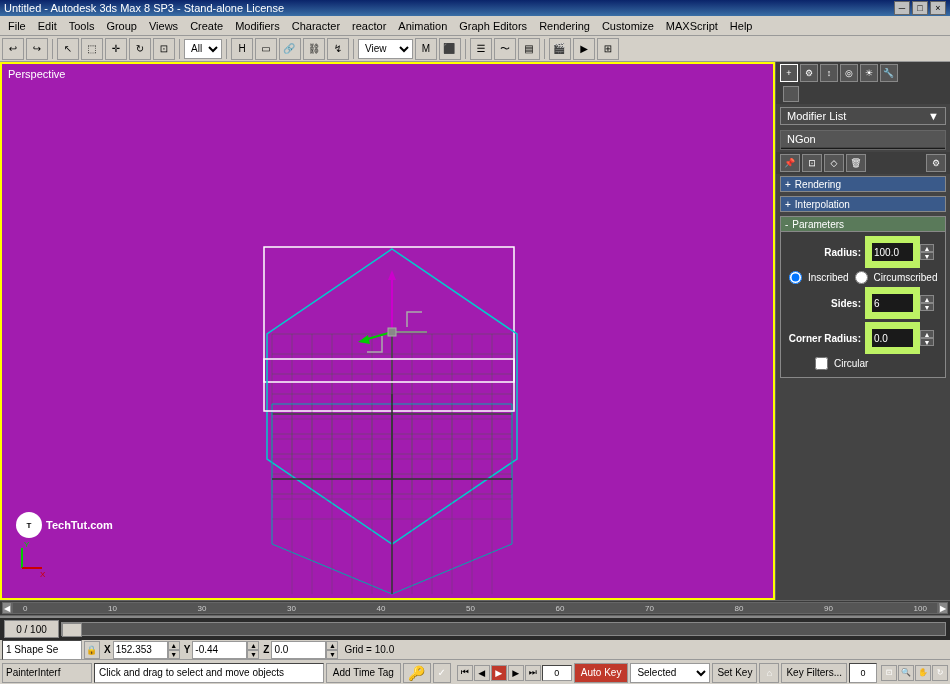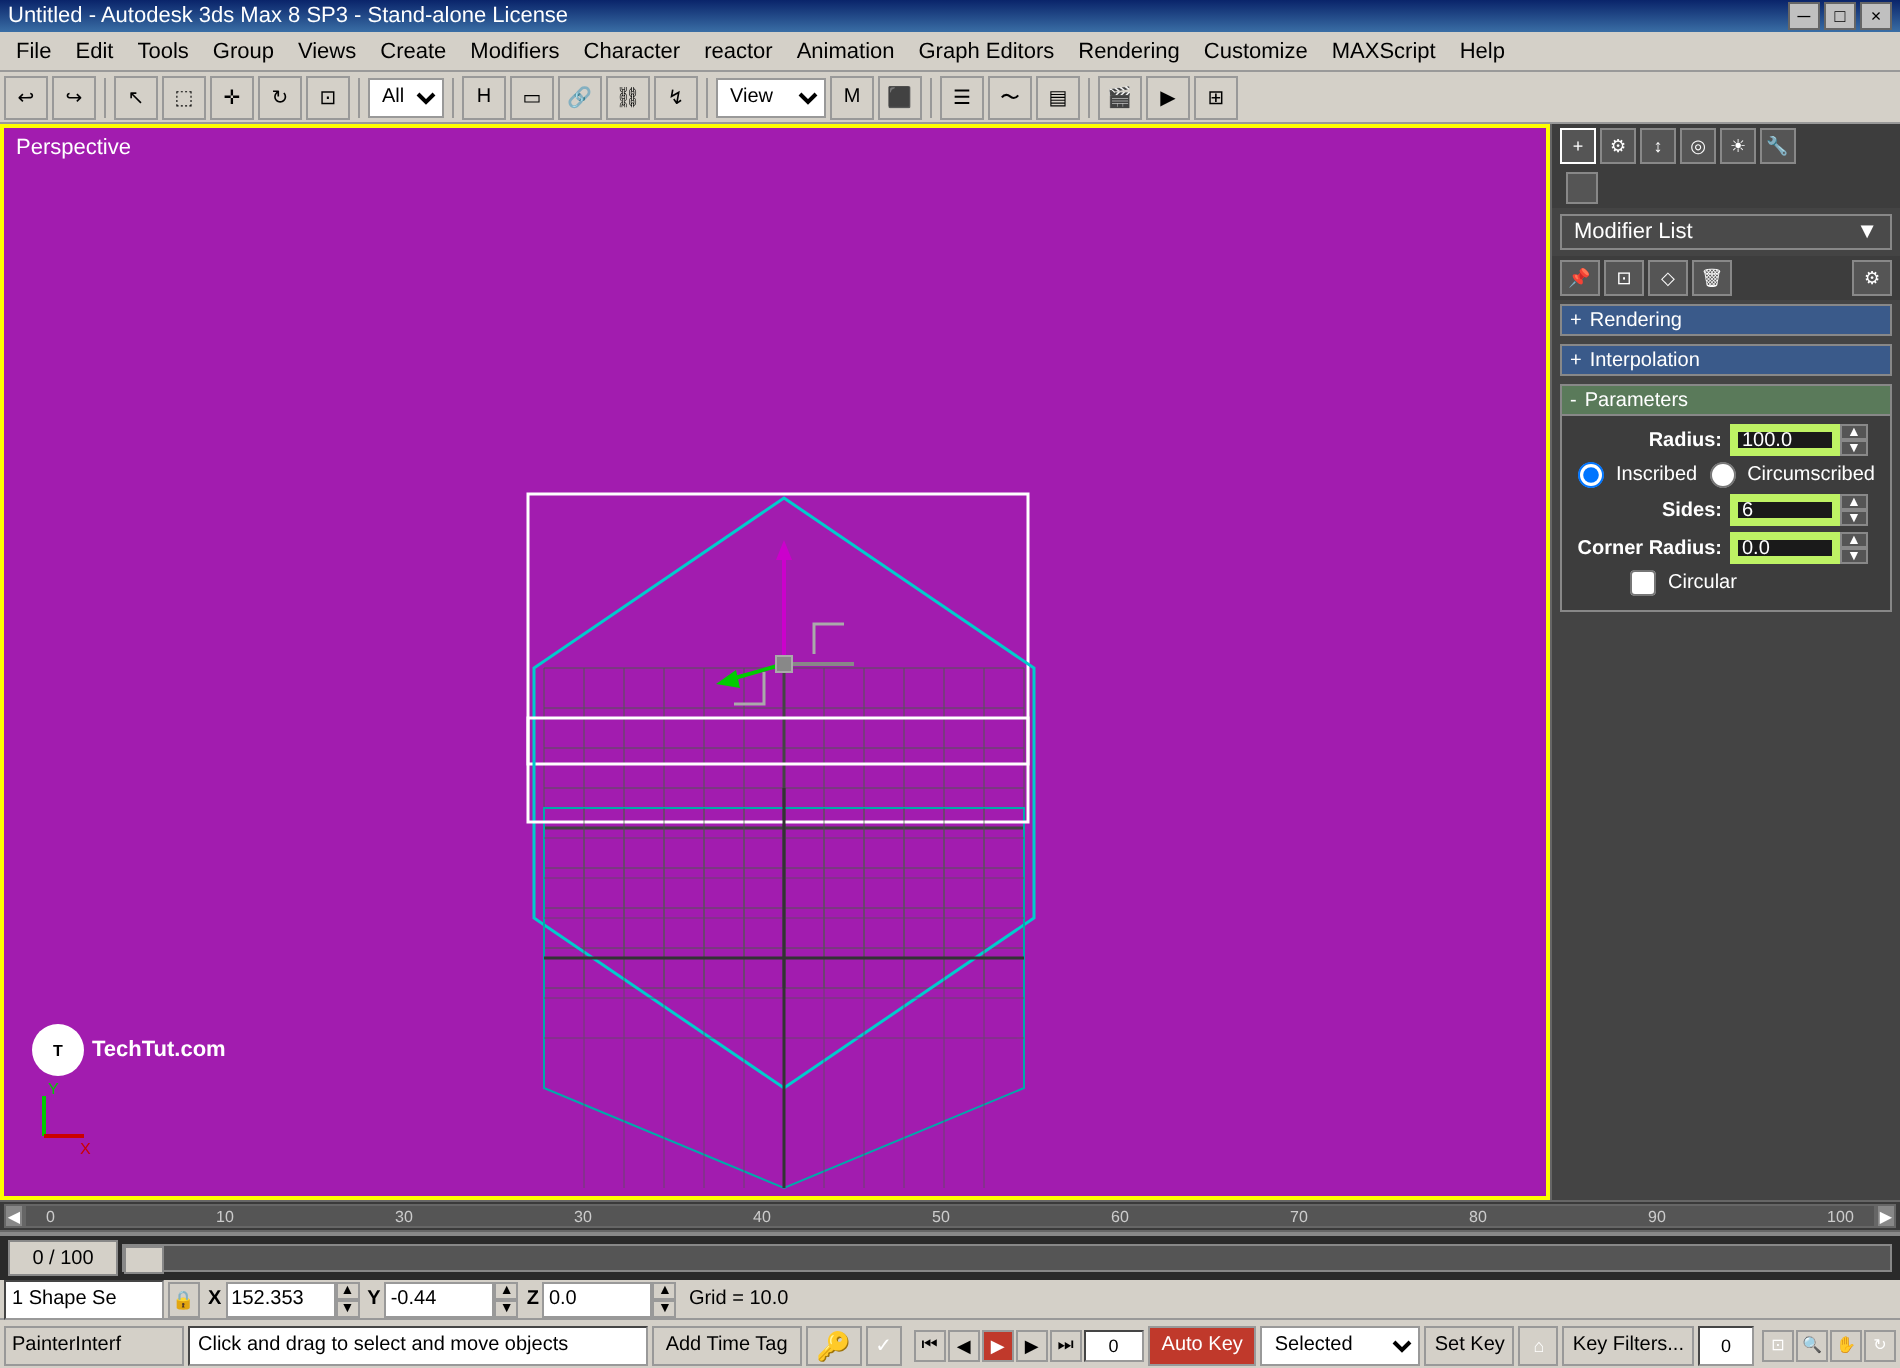--- a/index.html
+++ b/index.html
@@ -119,21 +119,21 @@
     }
     .rollout-header.blue { background: #3a5a8a; }
     .rollout-body {
       background: #3d3d3d; border: 1px solid #888; border-top: none; padding: 4px;
     }
     .param-row {
       display: flex; align-items: center; margin-bottom: 3px; font-size: 10px; color: #fff;
     }
     .param-label { flex: 0 0 80px; text-align: right; padding-right: 4px; font-weight: bold; }
     .param-input {
-      width: 55px; height: 16px; background: #1a1a1a; border: 4px solid #bef264; color: #fff;
+      width: 55px; height: 32px; background: #1a1a1a; border: 7px solid #bef264; color: #fff;
       font-size: 10px; padding: 0 2px;
     }
     .param-spin { display: flex; flex-direction: column; }
     .spin-btn { width: 14px; height: 8px; background: #555; border: 1px solid #888; cursor: pointer; font-size: 7px; display: flex; align-items: center; justify-content: center; color: #fff; }
     .radio-row { display: flex; align-items: center; gap: 6px; margin-bottom: 3px; font-size: 10px; }
     .radio-label { font-size: 10px; }
     .status-field {
       height: 20px; background: #fff; border: 1px inset #999; font-size: 10px; padding: 0 3px;
       display: flex; align-items: center; color: #000;
     }
@@ -407,20 +407,23 @@
 
     <div id="obj-name-row">
       <div id="obj-color-box" style="width:16px;height:16px;background:#555;border:1px solid #888;margin-left:3px;cursor:pointer;"></div>
     </div>
 
     <div id="modifier-list-btn">
       <span>Modifier List</span>
       <span style="margin-left:auto;">▼</span>
     </div>
 
+    <div id="modifier-stack">
+      <div class="stack-item">NGon</div>
+    </div>
 
     <div style="display:flex;gap:2px;padding:2px 4px;background:#3d3d3d;">
       <div style="width:20px;height:18px;background:#555;border:1px solid #888;display:flex;align-items:center;justify-content:center;cursor:pointer;font-size:9px;">📌</div>
       <div style="width:20px;height:18px;background:#555;border:1px solid #888;display:flex;align-items:center;justify-content:center;cursor:pointer;font-size:9px;">⊡</div>
       <div style="width:20px;height:18px;background:#555;border:1px solid #888;display:flex;align-items:center;justify-content:center;cursor:pointer;font-size:9px;">◇</div>
       <div style="width:20px;height:18px;background:#555;border:1px solid #888;display:flex;align-items:center;justify-content:center;cursor:pointer;font-size:9px;">🗑</div>
       <div style="width:20px;height:18px;background:#555;border:1px solid #888;display:flex;align-items:center;justify-content:center;cursor:pointer;font-size:9px;margin-left:auto;">⚙</div>
     </div>
 
     <div class="rollout">

